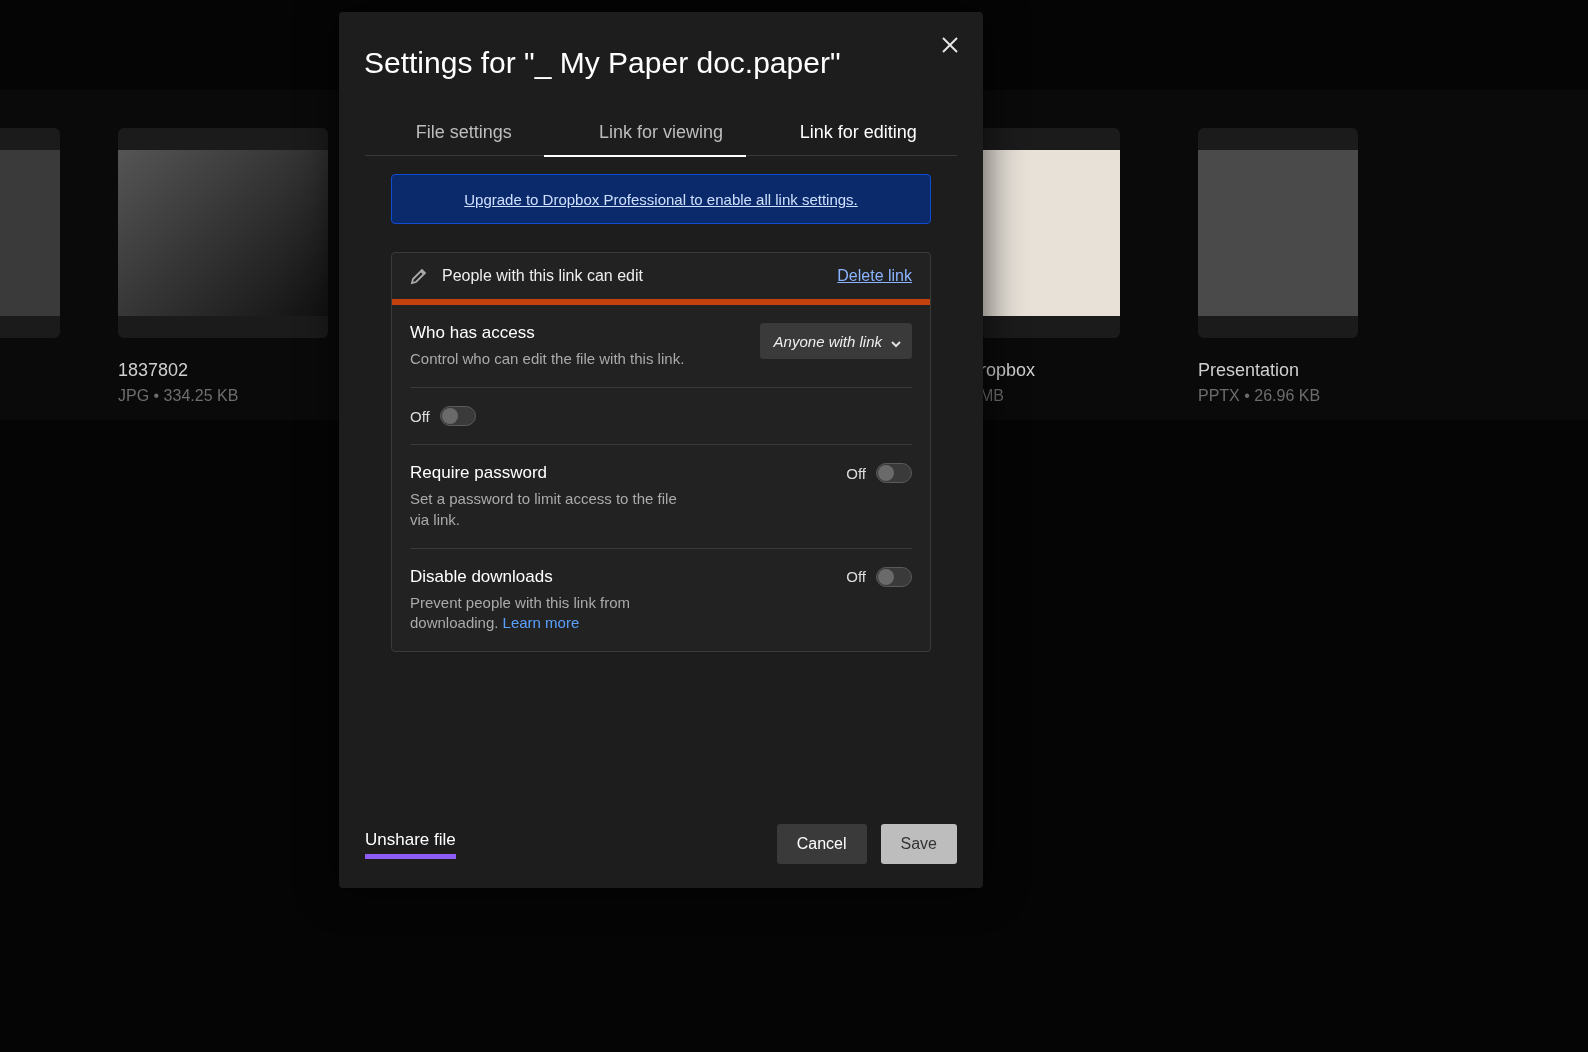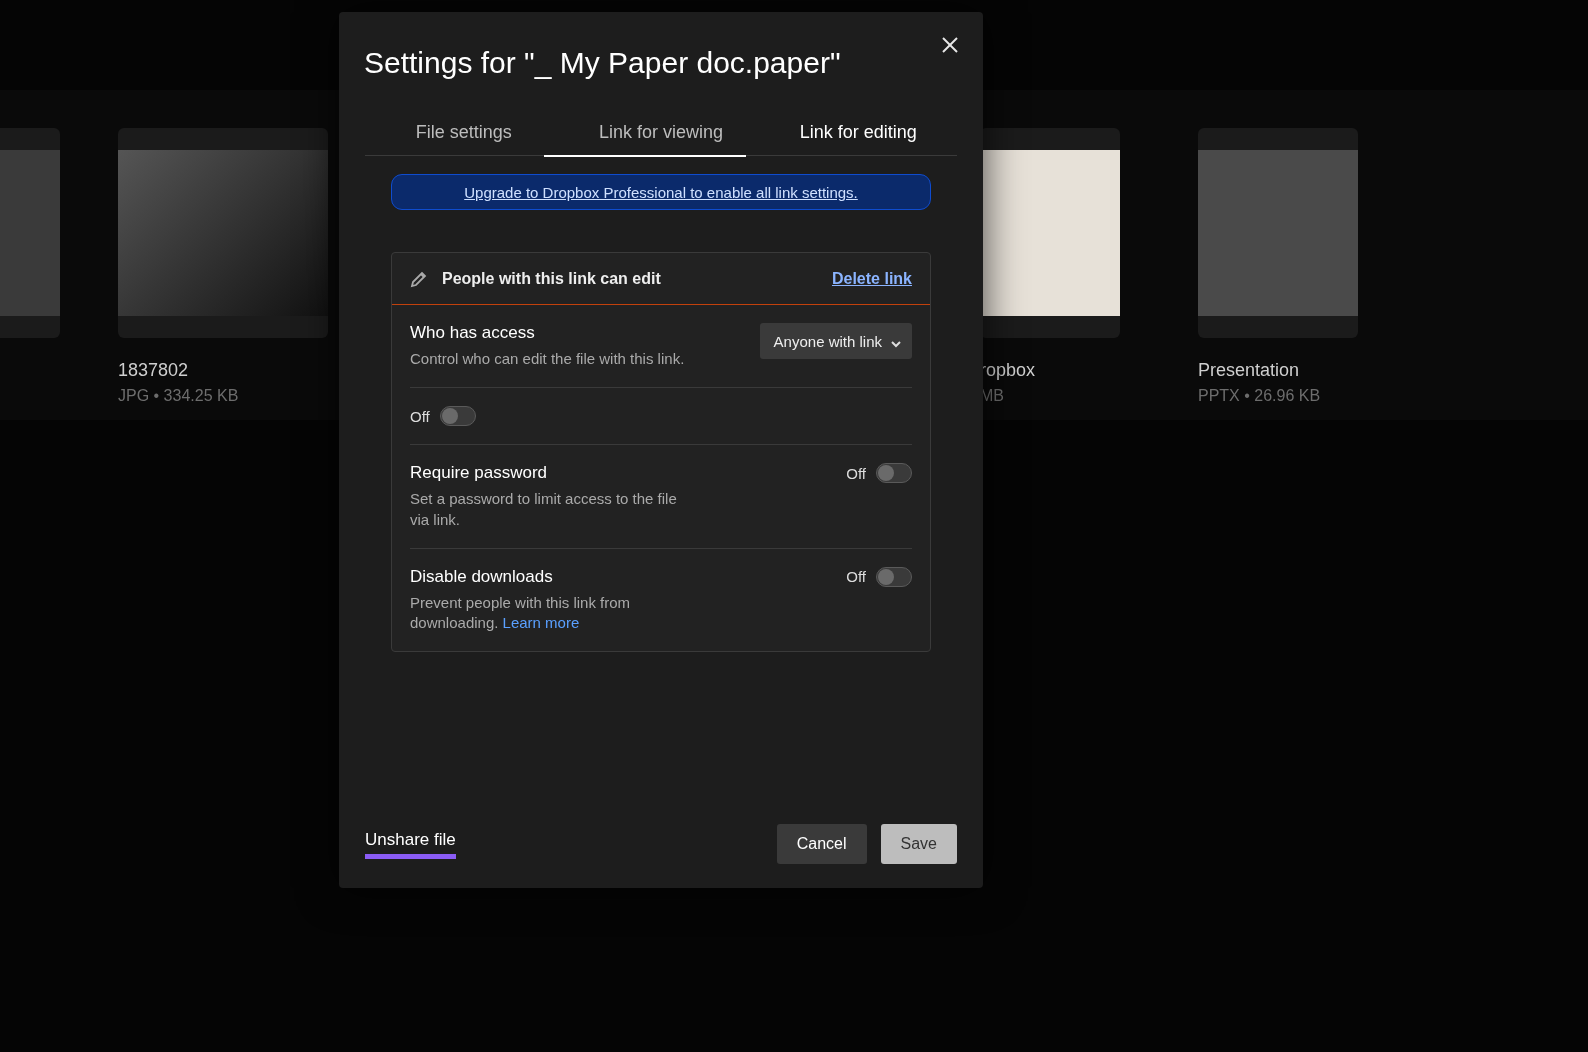--- a/index.html
+++ b/index.html
@@ -22,39 +22,39 @@
   .dialog { position:absolute; left:339px; top:12px; width:644px; height:876px; background:#1d1d1d; border-radius:4px; box-shadow:0 0 40px rgba(0,0,0,.7); }
   .close { position:absolute; top:22px; right:22px; width:22px; height:22px; cursor:pointer; color:#e7e7e7; display:flex; align-items:center; justify-content:center; }
   .close svg { width:18px; height:18px; stroke:#e7e7e7; stroke-width:2; }
   .title { position:absolute; left:25px; top:34px; font-size:30px; color:#fff; font-weight:500; }
 
   .tabs { position:absolute; left:26px; top:96px; width:592px; height:48px; border-bottom:1px solid #3a3a3a; display:flex; }
   .tab { flex:1; text-align:center; font-size:18px; color:#bdbdbd; cursor:pointer; height:48px; line-height:48px; }
   .tab.active { color:#fff; font-weight:500; }
   .tab-underline { position:absolute; left:205px; top:143px; width:202px; height:2px; background:#fff; }
 
-  .banner { position:absolute; left:52px; top:162px; width:540px; height:36px; background:#0b2a6b; border:1px solid #0f4ccf; border-radius:11px; display:flex; align-items:center; justify-content:center; }
+  .banner { position:absolute; left:52px; top:162px; width:540px; height:50px; background:#0b2a6b; border:1px solid #0f4ccf; border-radius:4px; display:flex; align-items:center; justify-content:center; }
   .banner a { color:#cfe0ff; font-size:15px; text-decoration:underline; cursor:pointer; }
 
   .panel { position:absolute; left:52px; top:240px; width:540px; border:1px solid #3a3a3a; border-radius:4px; background:#222; }
-  .panel-head { height:52px; display:flex; align-items:center; padding:0 18px; border-bottom:1px solid #c2410c;font-weight:bold; }
+  .panel-head { height:52px; display:flex; align-items:center; padding:0 18px; border-bottom:6px solid #c2410c; }
   .panel-head .icon { color:#aaa; margin-right:14px; display:flex; }
   .panel-head .icon svg{width:18px;height:18px;stroke:#aaa;stroke-width:1.8;fill:none;}
   .panel-head .ptxt { flex:1; font-size:16px; color:#eee; }
   .panel-head .del { color:#8bb4ff; font-size:16px; text-decoration:underline; cursor:pointer; }
 
   .row { padding:18px 18px; }
   .divider { height:1px; background:#3a3a3a; margin:0 18px; }
   .row-top { display:flex; align-items:flex-start; }
   .row-left { flex:1; }
   .row-t { font-size:17px; color:#fff; font-weight:500; }
   .row-d { font-size:15px; color:#aaa; margin-top:6px; max-width:280px; line-height:1.35; }
   .row-d a { color:#5aa0ff; text-decoration:none; }
 
-  .select { height:36px; padding:0 30px 0 14px; background:#3a3a3a; border-radius:3px; display:flex; align-items:center; font-size:15px; color:#eee; cursor:pointer; position:relative; }
+  .select { height:36px; padding:0 30px 0 14px; background:#3a3a3a; border-radius:3px; display:flex; align-items:center; font-size:15px; color:#eee; cursor:pointer; position:relative;font-style:italic; }
   .select .chev { position:absolute; right:10px; top:13px; }
   .select .chev svg{width:12px;height:12px;stroke:#ddd;stroke-width:2;fill:none;}
 
   .toggle-wrap { display:flex; align-items:center; gap:10px; }
   .tog-lbl { font-size:15px; color:#ddd; }
   .toggle { width:36px; height:20px; border-radius:10px; background:#3a3a3a; border:1px solid #5a5a5a; position:relative; cursor:pointer; }
   .toggle .knob { position:absolute; left:1px; top:1px; width:16px; height:16px; border-radius:50%; background:#6a6a6a; }
 
   .footer { position:absolute; left:26px; right:26px; bottom:22px; height:44px; display:flex; align-items:center; }
   .unshare { font-size:17px; color:#fff; border-bottom:5px solid #8b5cf6; padding-bottom:4px; cursor:pointer; }

